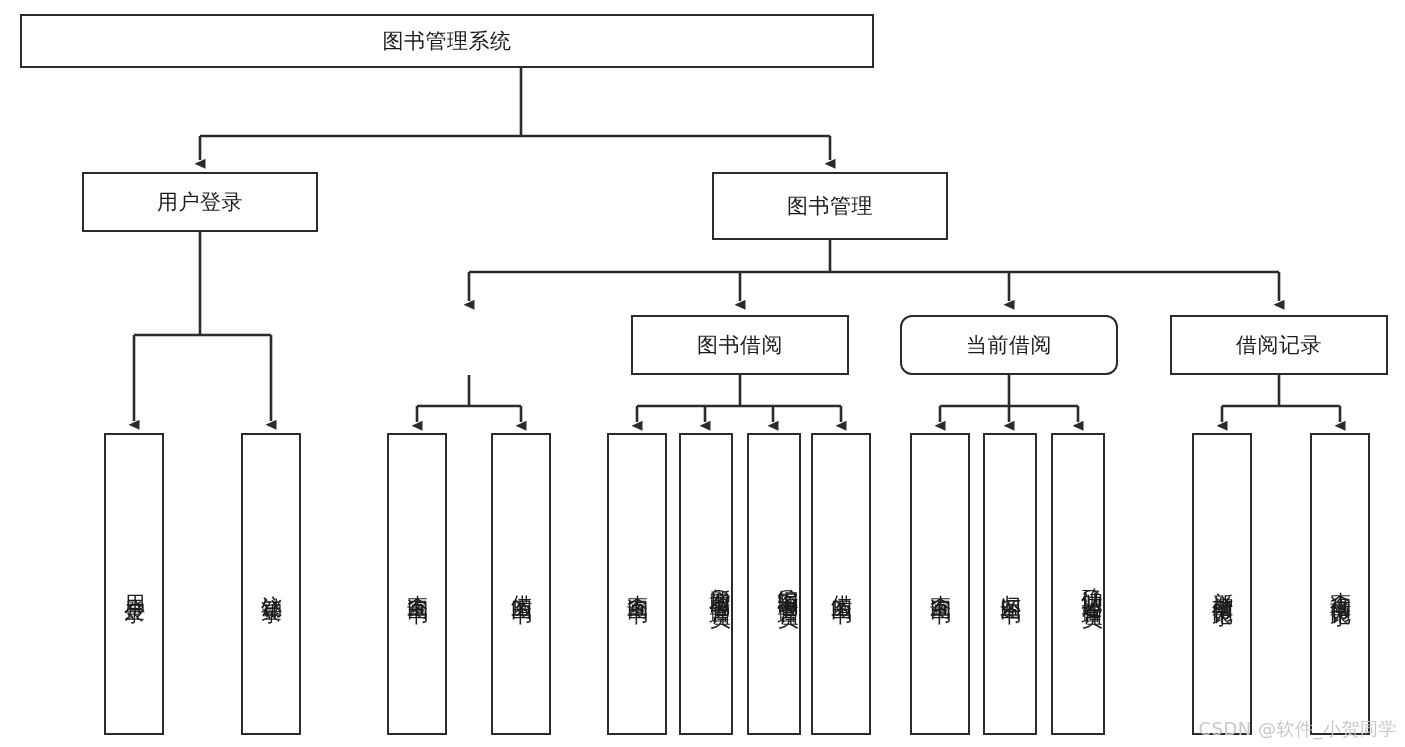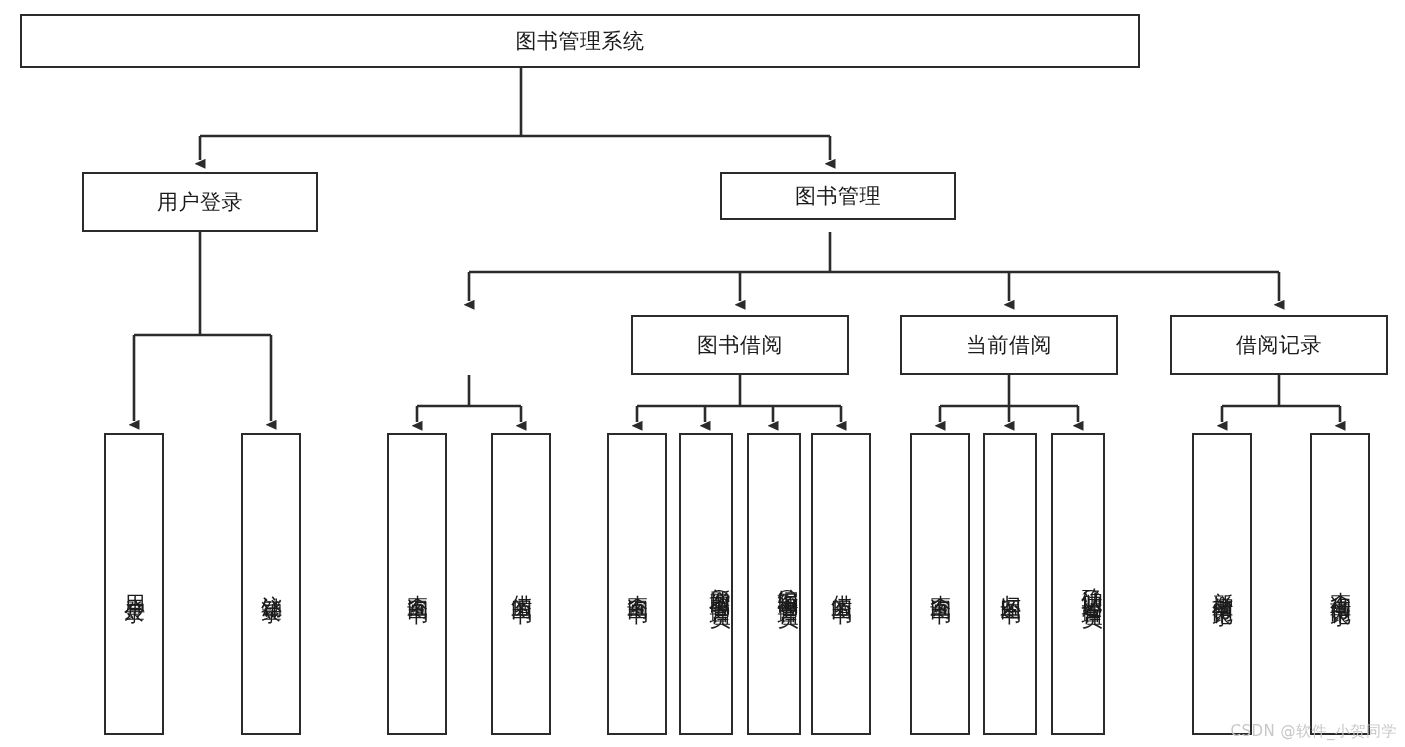--- a/index.html
+++ b/index.html
@@ -57,21 +57,21 @@
   .node-v.center-v {
     align-items: center;
   }
   .node-label {
     display: block;
   }
   .watermark {
     position: absolute;
     right: 8px;
     bottom: 6px;
-    font-size: 15px;
+    font-size: 18px;
     color: #c8c8c8;
     white-space: nowrap;
     letter-spacing: 0.5px;
     font-family: "DejaVu Sans", "Liberation Sans", sans-serif;
   }
 </style>
 </head>
 <body>
 
 <div id="diagram-root">
@@ -119,35 +119,35 @@
       <path d="M1009,406 L1009,422" marker-end="url(#arrow)"></path>
       <path d="M1078,406 L1078,422" marker-end="url(#arrow)"></path>
 
       <path d="M1279,375 L1279,406"></path>
       <path d="M1222,406 L1340,406"></path>
       <path d="M1222,406 L1222,422" marker-end="url(#arrow)"></path>
       <path d="M1340,406 L1340,422" marker-end="url(#arrow)"></path>
     </g>
   </svg>
 
-  <div class="node node-h" style="left:20px; top:14px; width:1120px; height:54px;">
+  <div class="node node-h" style="left:20px; top:14px; width:854px; height:54px;">
     <span class="node-label">图书管理系统</span>
   </div>
 
   <div class="node node-h" style="left:82px; top:172px; width:236px; height:60px;">
     <span class="node-label">用户登录</span>
   </div>
-  <div class="node node-h" style="left:712px; top:172px; width:236px; height:48px;margin-left:8px;">
+  <div class="node node-h" style="left:712px; top:172px; width:236px; height:68px;">
     <span class="node-label">图书管理</span>
   </div>
 
   <div class="node node-h" style="left:631px; top:315px; width:218px; height:60px;">
     <span class="node-label">图书借阅</span>
   </div>
-  <div class="node node-h" style="left:900px; top:315px; width:218px; height:60px;">
+  <div class="node node-h" style="left:900px; top:315px; width:218px; height:60px;border-radius:12px;">
     <span class="node-label">当前借阅</span>
   </div>
   <div class="node node-h" style="left:1170px; top:315px; width:218px; height:60px;text-align:right;">
     <span class="node-label">借阅记录</span>
   </div>
 
   <div class="node node-v center-v" style="left:104px; top:433px; width:60px; height:302px;">
     <span class="node-label">用户登录</span>
   </div>
   <div class="node node-v center-v" style="left:241px; top:433px; width:60px; height:302px;">

